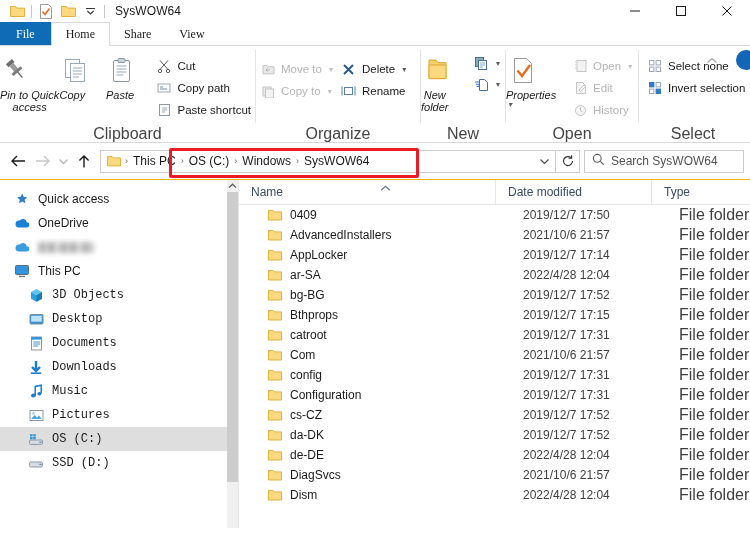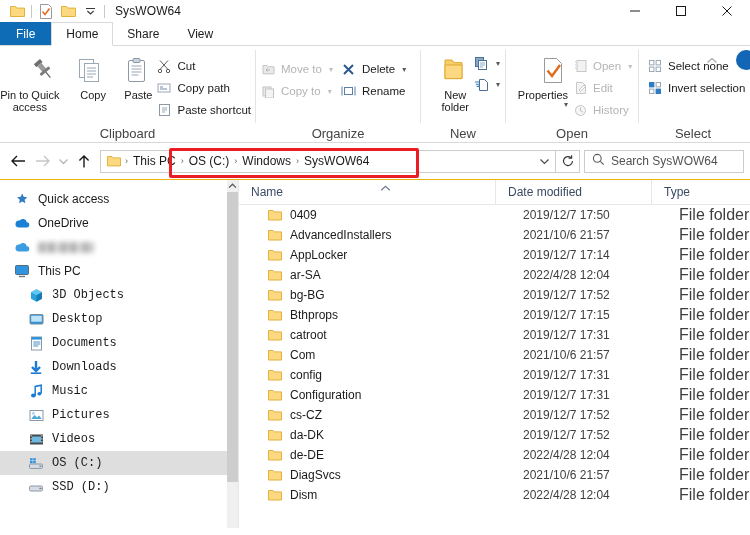--- a/index.html
+++ b/index.html
@@ -19,37 +19,37 @@
   }
   .qat { display: flex; align-items: center; gap: 0px; padding-left: 6px; height: 22px; }
   .qat-btn { width: 22px; height: 20px; display:flex; align-items:center; justify-content:center; }
   .qat-sep { width:1px; height:13px; background:#c8c8c8; margin:0 3px; }
   .win-title { font-size: 12px; color:#1a1a1a; margin-left: 7px; letter-spacing: .1px; }
   .win-ctrls { position:absolute; right:0; top:0; display:flex; height:22px; }
   .win-ctrl { width: 46px; height:22px; display:flex; align-items:center; justify-content:center; }
   .win-ctrl svg { display:block; }
 
   
-  .tabstrip { height: 24px; display:flex; align-items:flex-end; background:#fff; position:relative; }
+  .tabstrip { height: 24px; display:flex; align-items:flex-end; background:#fff; position:relative;font-family:Liberation Serif, serif; }
   .tab { height:24px; display:flex; align-items:center; justify-content:center; font-size:12px; color:#1a1a1a; padding:0 14px; }
   .tab.file { background:#0d6cb5; color:#fff; min-width:48px; padding:0 16px; }
   .tab.active { background:#fff; border:1px solid #d9d9d9; border-bottom:1px solid #fff; position:relative; z-index:3; }
   .tab-underline { position:absolute; left:0; right:0; bottom:0; height:1px; background:#d9d9d9; z-index:1; }
 
   
   .ribbon {
     position:relative; height: 97px; background:#fff;
     border-bottom:1px solid #d9d9d9; display:flex; align-items:stretch;
   }
   .rgroup { position:relative; display:flex; flex-direction:column; height:97px; }
   .rgroup-body { flex:1; display:flex; align-items:flex-start; padding-top:5px; }
-  .rgroup-label { height:16px; font-size:13px; color:#444; text-align:center; line-height:13px; }
+  .rgroup-label { height:16px; font-size:16px; color:#444; text-align:center; line-height:13px; }
   .rsep { width:1px; background:#e4e4e4; margin-top:4px; margin-bottom:19px; }
 
-  .bigbtn { width:66px; display:flex; flex-direction:column; align-items:flex-end; padding-top:3px; }
+  .bigbtn { width:66px; display:flex; flex-direction:column; align-items:flex-start; padding-top:3px;font-style:italic; }
   .bigbtn .lbl { font-size:11px; color:#1a1a1a; text-align:center; line-height:12px; margin-top:3px; }
 
   .smallcol { display:flex; flex-direction:column; padding-top:4px; }
   .smallbtn { display:flex; align-items:center; height:22px; padding:0 4px; gap:5px; }
   .smallbtn .lbl { font-size:11.5px; color:#1a1a1a; white-space:nowrap; }
   .smallbtn.dis .lbl { color:#b4b4b4; }
   .caret { font-size:8px; color:#5a5a5a; margin-left:2px; }
   .caret.dis { color:#c0c0c0; }
 
   .ico { width:16px; height:16px; flex:0 0 16px; display:flex; align-items:center; justify-content:center; }
@@ -583,37 +583,20 @@
           <span class="ico">
             <svg width="15" height="13" viewBox="0 0 15 13">
                 <rect x="1" y="1.5" width="13" height="10" fill="#fff" stroke="#8a98a6"></rect>
                 <path d="M2.2 10l3.4-4 2.4 2.6 2-2.2 2.8 3.6z" fill="#4aa5d8"></path>
                 <circle cx="4.4" cy="4.4" r="1.3" fill="#9ed2ef"></circle>
               </svg>
           </span>
           <span class="lbl">Pictures</span>
         </div>
 
-        <div class="navitem indent">
-          <span class="ico">
-            <svg width="15" height="13" viewBox="0 0 15 13">
-                <rect x="1" y="1.5" width="13" height="10" fill="#43494f"></rect>
-                <rect x="3" y="3.5" width="9" height="6" fill="#6fb8e0"></rect>
-                <g fill="#e9e9e9">
-                  <rect x="1.6" y="2.2" width="1.1" height="1.3"></rect>
-                  <rect x="1.6" y="5.2" width="1.1" height="1.3"></rect>
-                  <rect x="1.6" y="8.2" width="1.1" height="1.3"></rect>
-                  <rect x="12.3" y="2.2" width="1.1" height="1.3"></rect>
-                  <rect x="12.3" y="5.2" width="1.1" height="1.3"></rect>
-                  <rect x="12.3" y="8.2" width="1.1" height="1.3"></rect>
-                </g>
-              </svg>
-          </span>
-          <span class="lbl">Videos</span>
-        </div>
 
         <div class="navitem indent sel">
           <span class="ico">
             <svg width="16" height="13" viewBox="0 0 16 13">
                 <rect x="1.5" y="7" width="13" height="4.4" rx="1" fill="#d7dde2" stroke="#8a98a6"></rect>
                 <g fill="#2f93dd">
                   <rect x="2" y="1.2" width="2.6" height="2.2"></rect>
                   <rect x="5.2" y="1.2" width="2.6" height="2.2"></rect>
                   <rect x="2" y="4" width="2.6" height="2.2"></rect>
                   <rect x="5.2" y="4" width="2.6" height="2.2"></rect>

